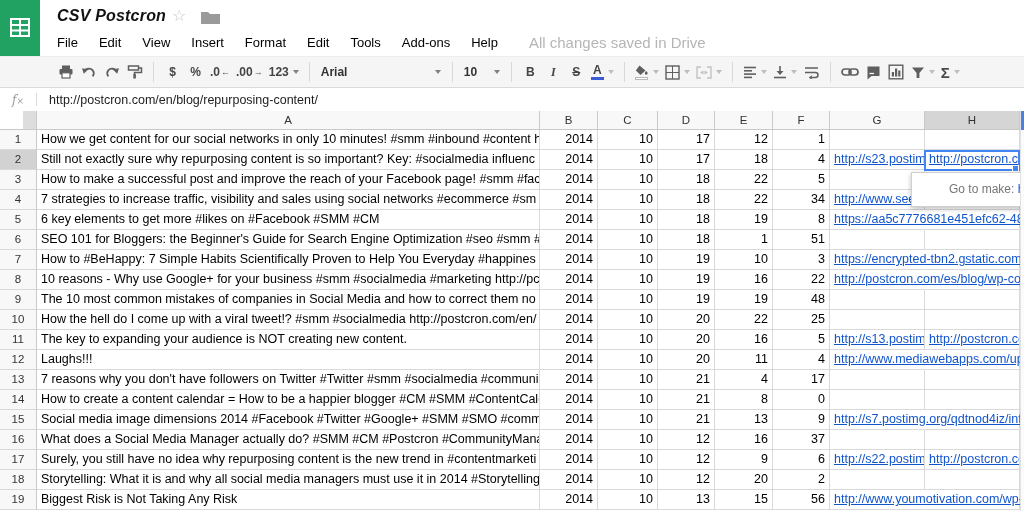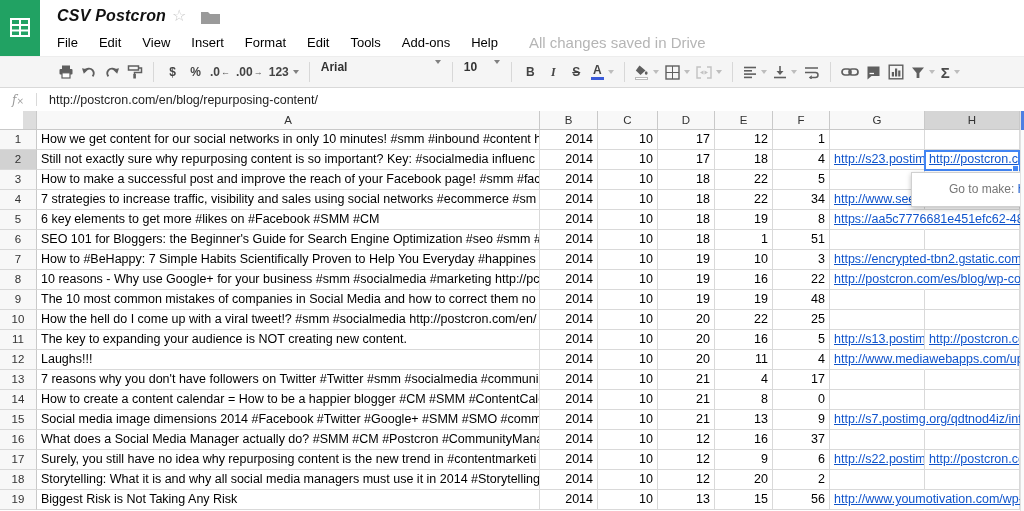--- a/index.html
+++ b/index.html
@@ -23,21 +23,21 @@
   .toolbar{ position:absolute; left:0; top:56px; width:1024px; height:32px;
             background:#f5f5f5; border-top:1px solid #ededed; border-bottom:1px solid #d9d9d9;
             display:flex; align-items:center; padding-left:54px; }
   .tb-sep{ width:1px; height:20px; background:#d8d8d8; margin:0 7px; flex:none; }
   .tb-btn{ height:24px; min-width:23px; padding:0 3px; display:flex; align-items:center;
            justify-content:center; color:#565656; font-size:12px; font-weight:700; flex:none; }
   .tb-txt{ font-weight:700; color:#444; }
   .caret{ width:0; height:0; border-left:3.5px solid transparent; border-right:3.5px solid transparent;
           border-top:4px solid #808080; margin-left:4px; flex:none; }
   .caret.lite{ border-top-color:#bdbdbd; }
-  .dd{ display:flex; height:24px; flex:none; }
+  .dd{ display:flex; align-items:center; height:24px; flex:none; }
   .font-dd{ width:128px; justify-content:space-between; padding:0 4px; }
   .size-dd{ width:44px; justify-content:space-between; padding:0 4px; }
   .fname,.fsize{ font-size:12px; color:#333; font-weight:700; }
   .strike-lbl{ text-decoration:line-through; }
   .a-color{ display:flex; flex-direction:column; align-items:center; line-height:11px; }
   .a-bar{ width:13px; height:3px; background:#3b5bd9; margin-top:1px; }
   .fill-bar{ width:13px; height:3px; background:#fff; border:1px solid #b9b9b9; margin-top:1px; }
   .sigma{ font-size:15px; font-weight:700; color:#4a4a4a; }
   .mini-arrow{ font-size:9px; font-weight:400; margin-left:1px; color:#565656; }
   

